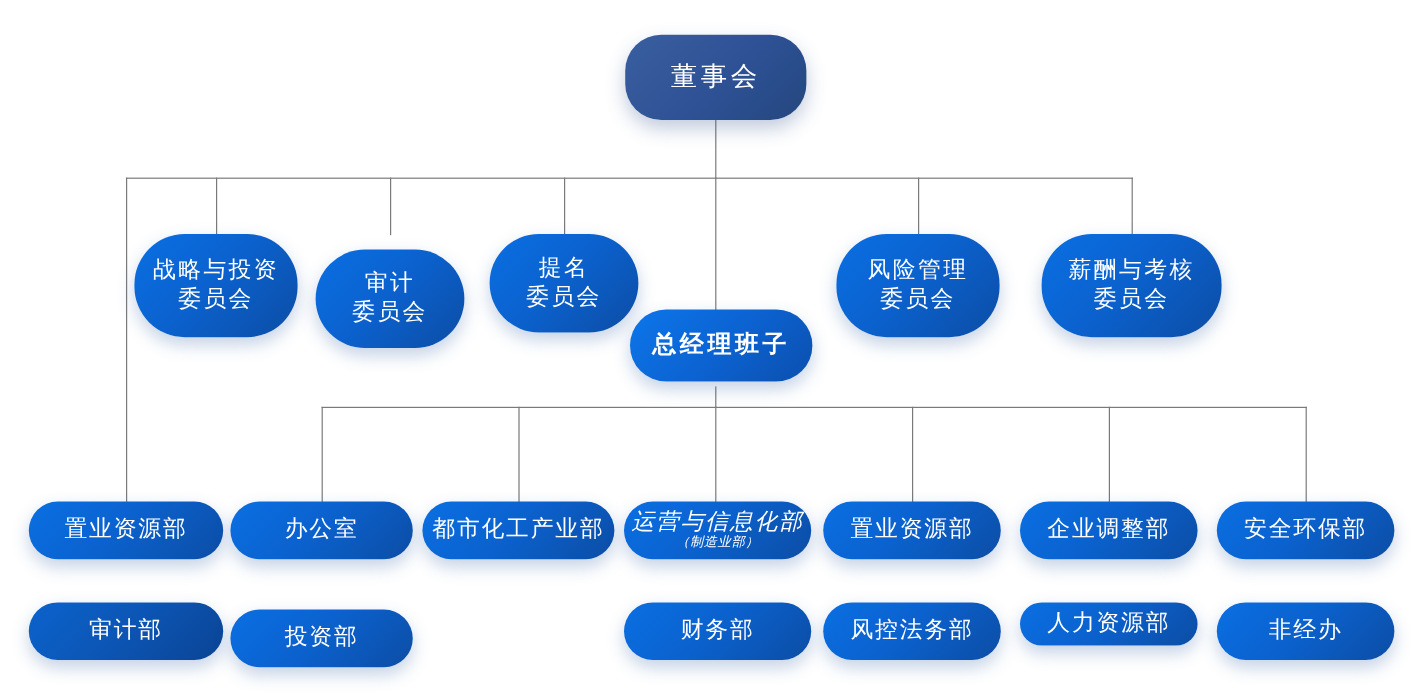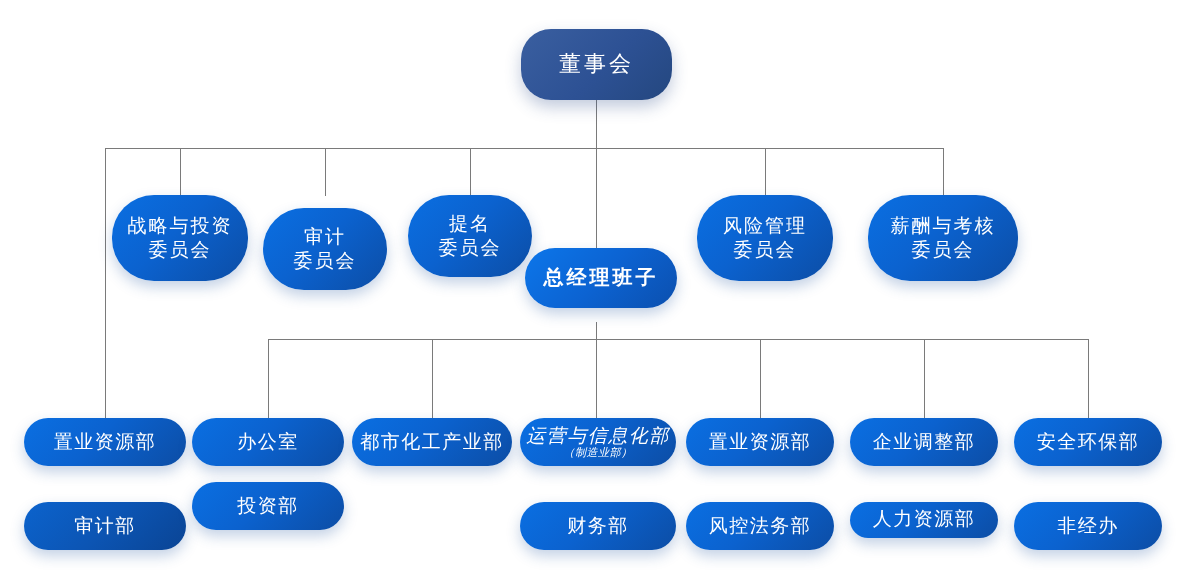--- a/index.html
+++ b/index.html
@@ -135,21 +135,21 @@
   </div>
   <div class="node committee" style="left:697px; top:195px; width:136px; height:86px;">
     <span class="main-label">风险管理</span>
     <span class="main-label">委员会</span>
   </div>
   <div class="node committee" style="left:868px; top:195px; width:150px; height:86px;">
     <span class="main-label">薪酬与考核</span>
     <span class="main-label">委员会</span>
   </div>
 
-  <div class="node gm" style="left:525px; top:248px; width:152px; height:60px;">
+  <div class="node gm" style="left:525px; top:258px; width:152px; height:60px;">
     <span class="main-label">总经理班子</span>
   </div>
 
   <div class="node dept" style="left:24px; top:418px; width:162px; height:48px;">
     <span class="main-label">置业资源部</span>
   </div>
   <div class="node dept" style="left:192px; top:418px; width:152px; height:48px;">
     <span class="main-label">办公室</span>
   </div>
   <div class="node dept" style="left:352px; top:418px; width:160px; height:48px;">
@@ -165,21 +165,21 @@
   <div class="node dept" style="left:850px; top:418px; width:148px; height:48px;">
     <span class="main-label">企业调整部</span>
   </div>
   <div class="node dept" style="left:1014px; top:418px; width:148px; height:48px;">
     <span class="main-label">安全环保部</span>
   </div>
 
   <div class="node dept dark" style="left:24px; top:502px; width:162px; height:48px;">
     <span class="main-label">审计部</span>
   </div>
-  <div class="node dept" style="left:192px; top:482px; width:152px; height:48px;">
+  <div class="node dept" style="left:192px; top:508px; width:152px; height:48px;">
     <span class="main-label">投资部</span>
   </div>
   <div class="node dept" style="left:520px; top:502px; width:156px; height:48px;">
     <span class="main-label">财务部</span>
   </div>
   <div class="node dept" style="left:686px; top:502px; width:148px; height:48px;">
     <span class="main-label">风控法务部</span>
   </div>
   <div class="node dept" style="left:850px; top:502px; width:148px; height:36px;font-family:Liberation Mono, monospace;">
     <span class="main-label">人力资源部</span>

